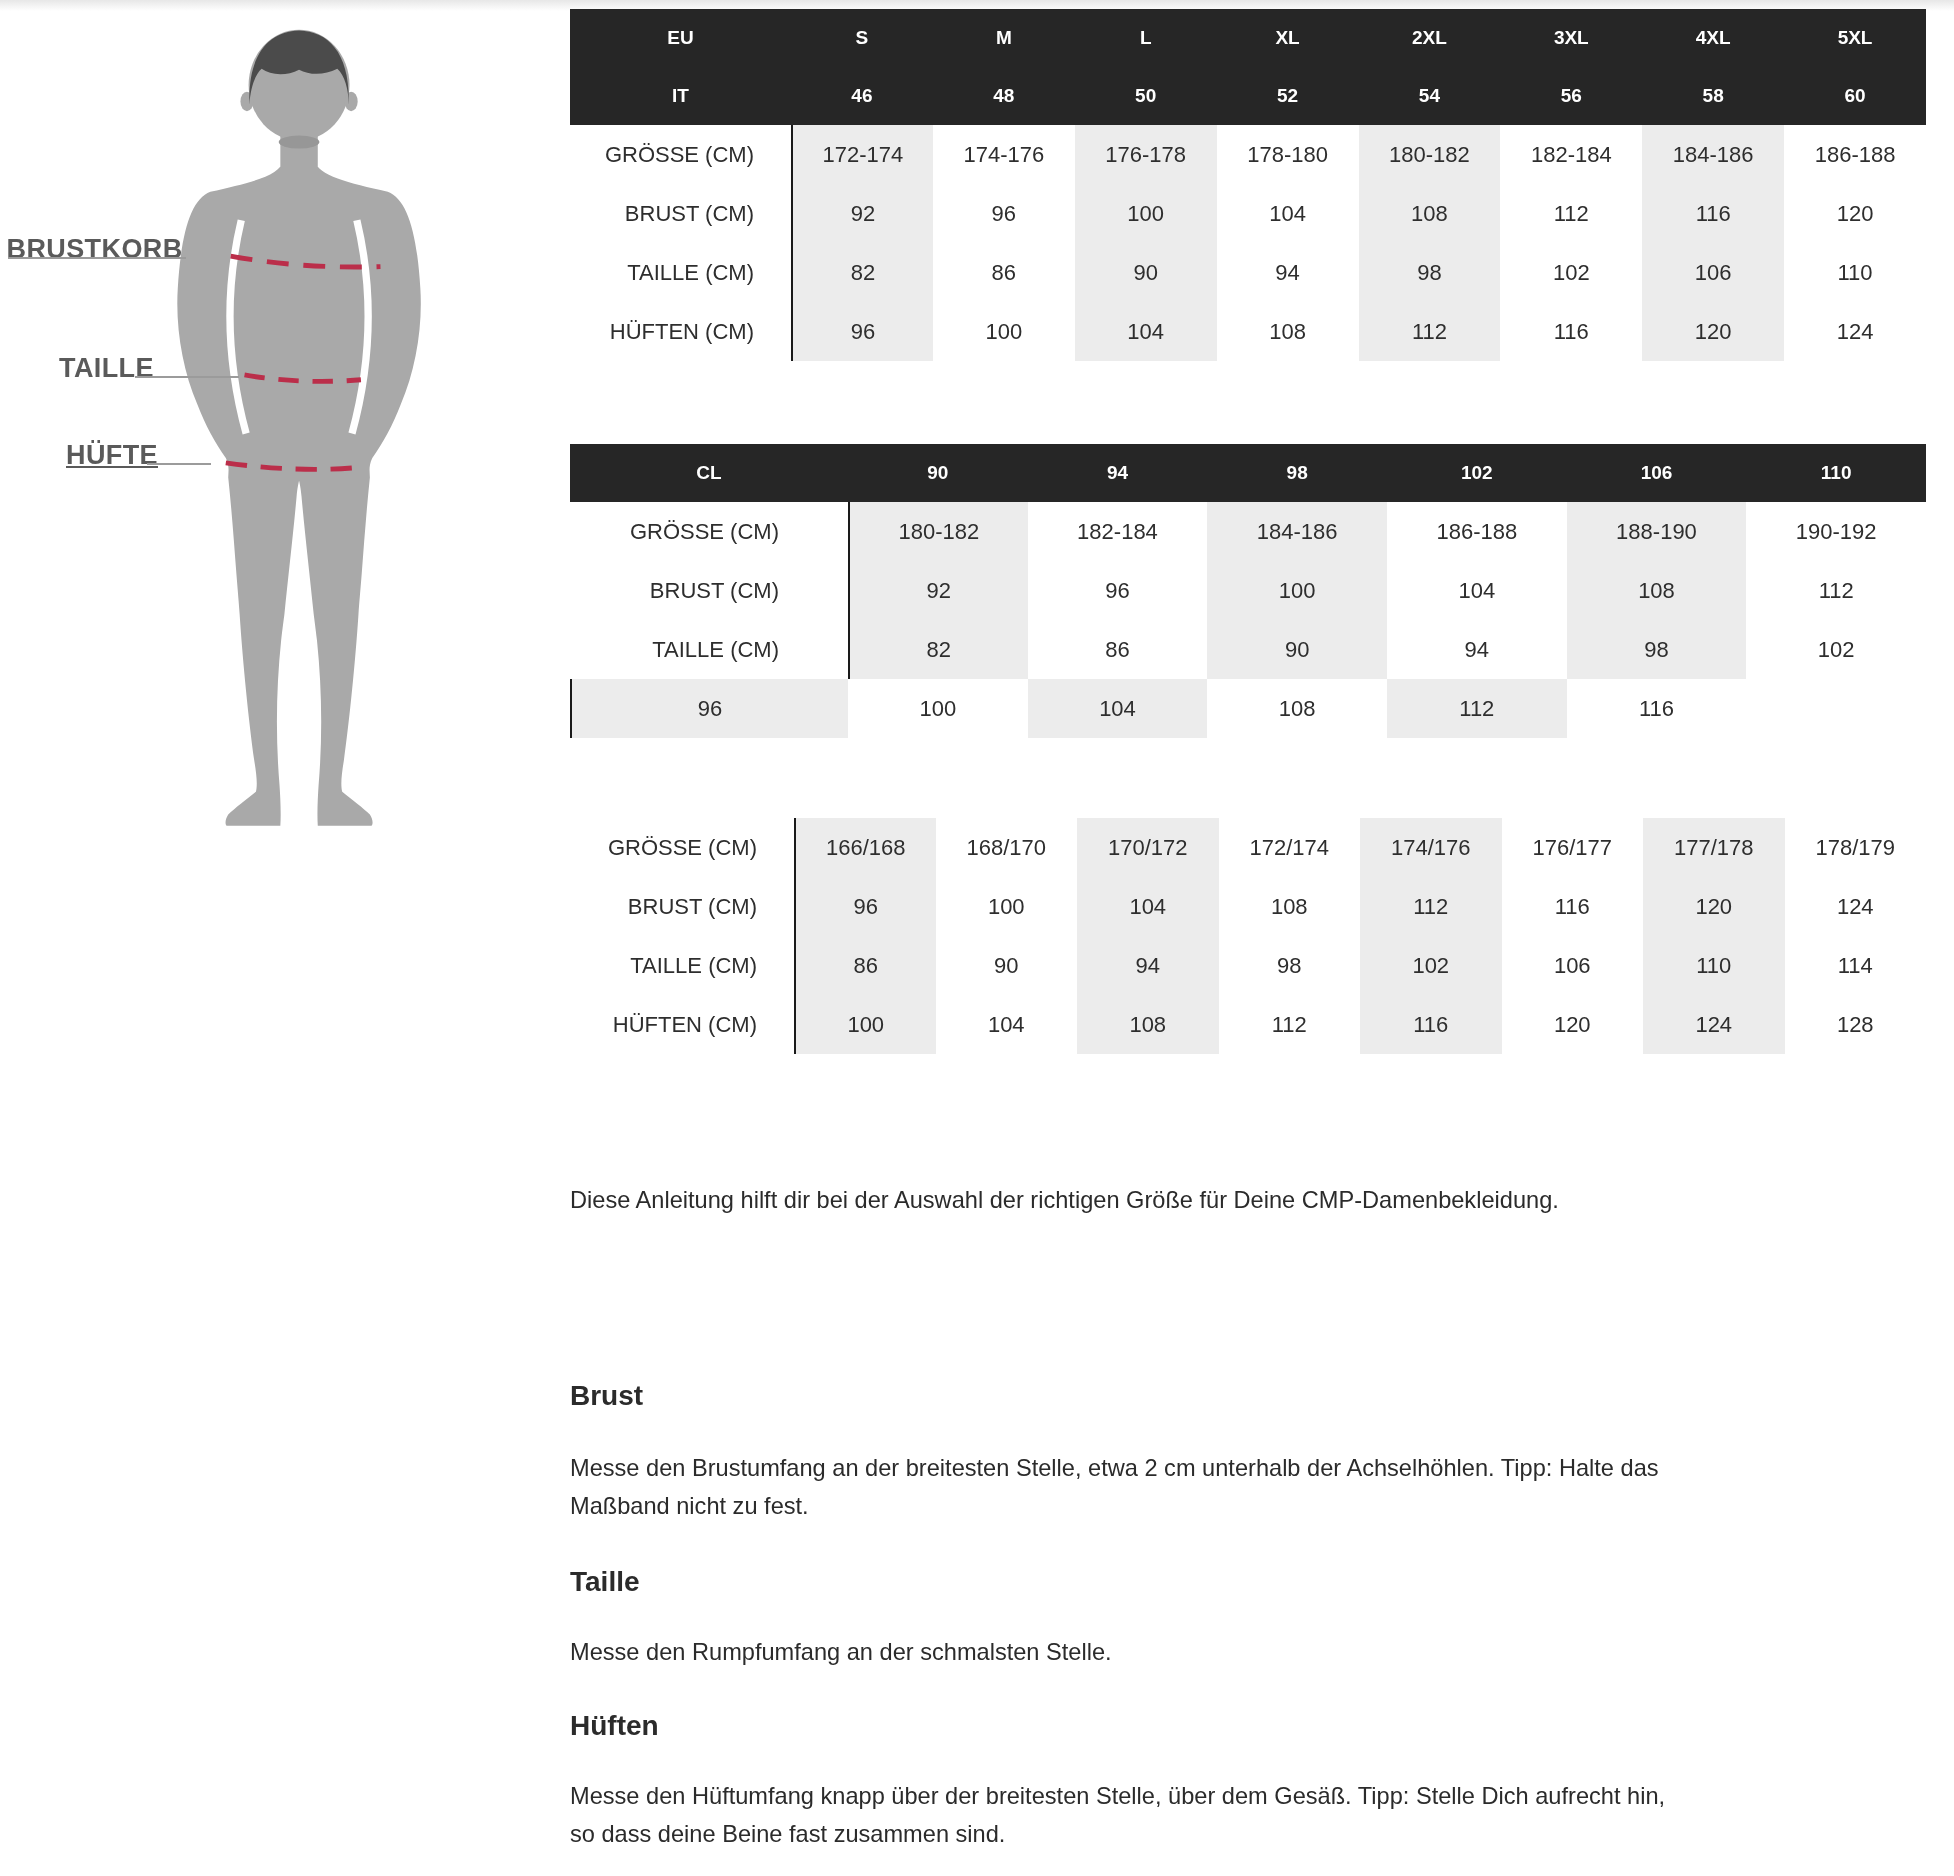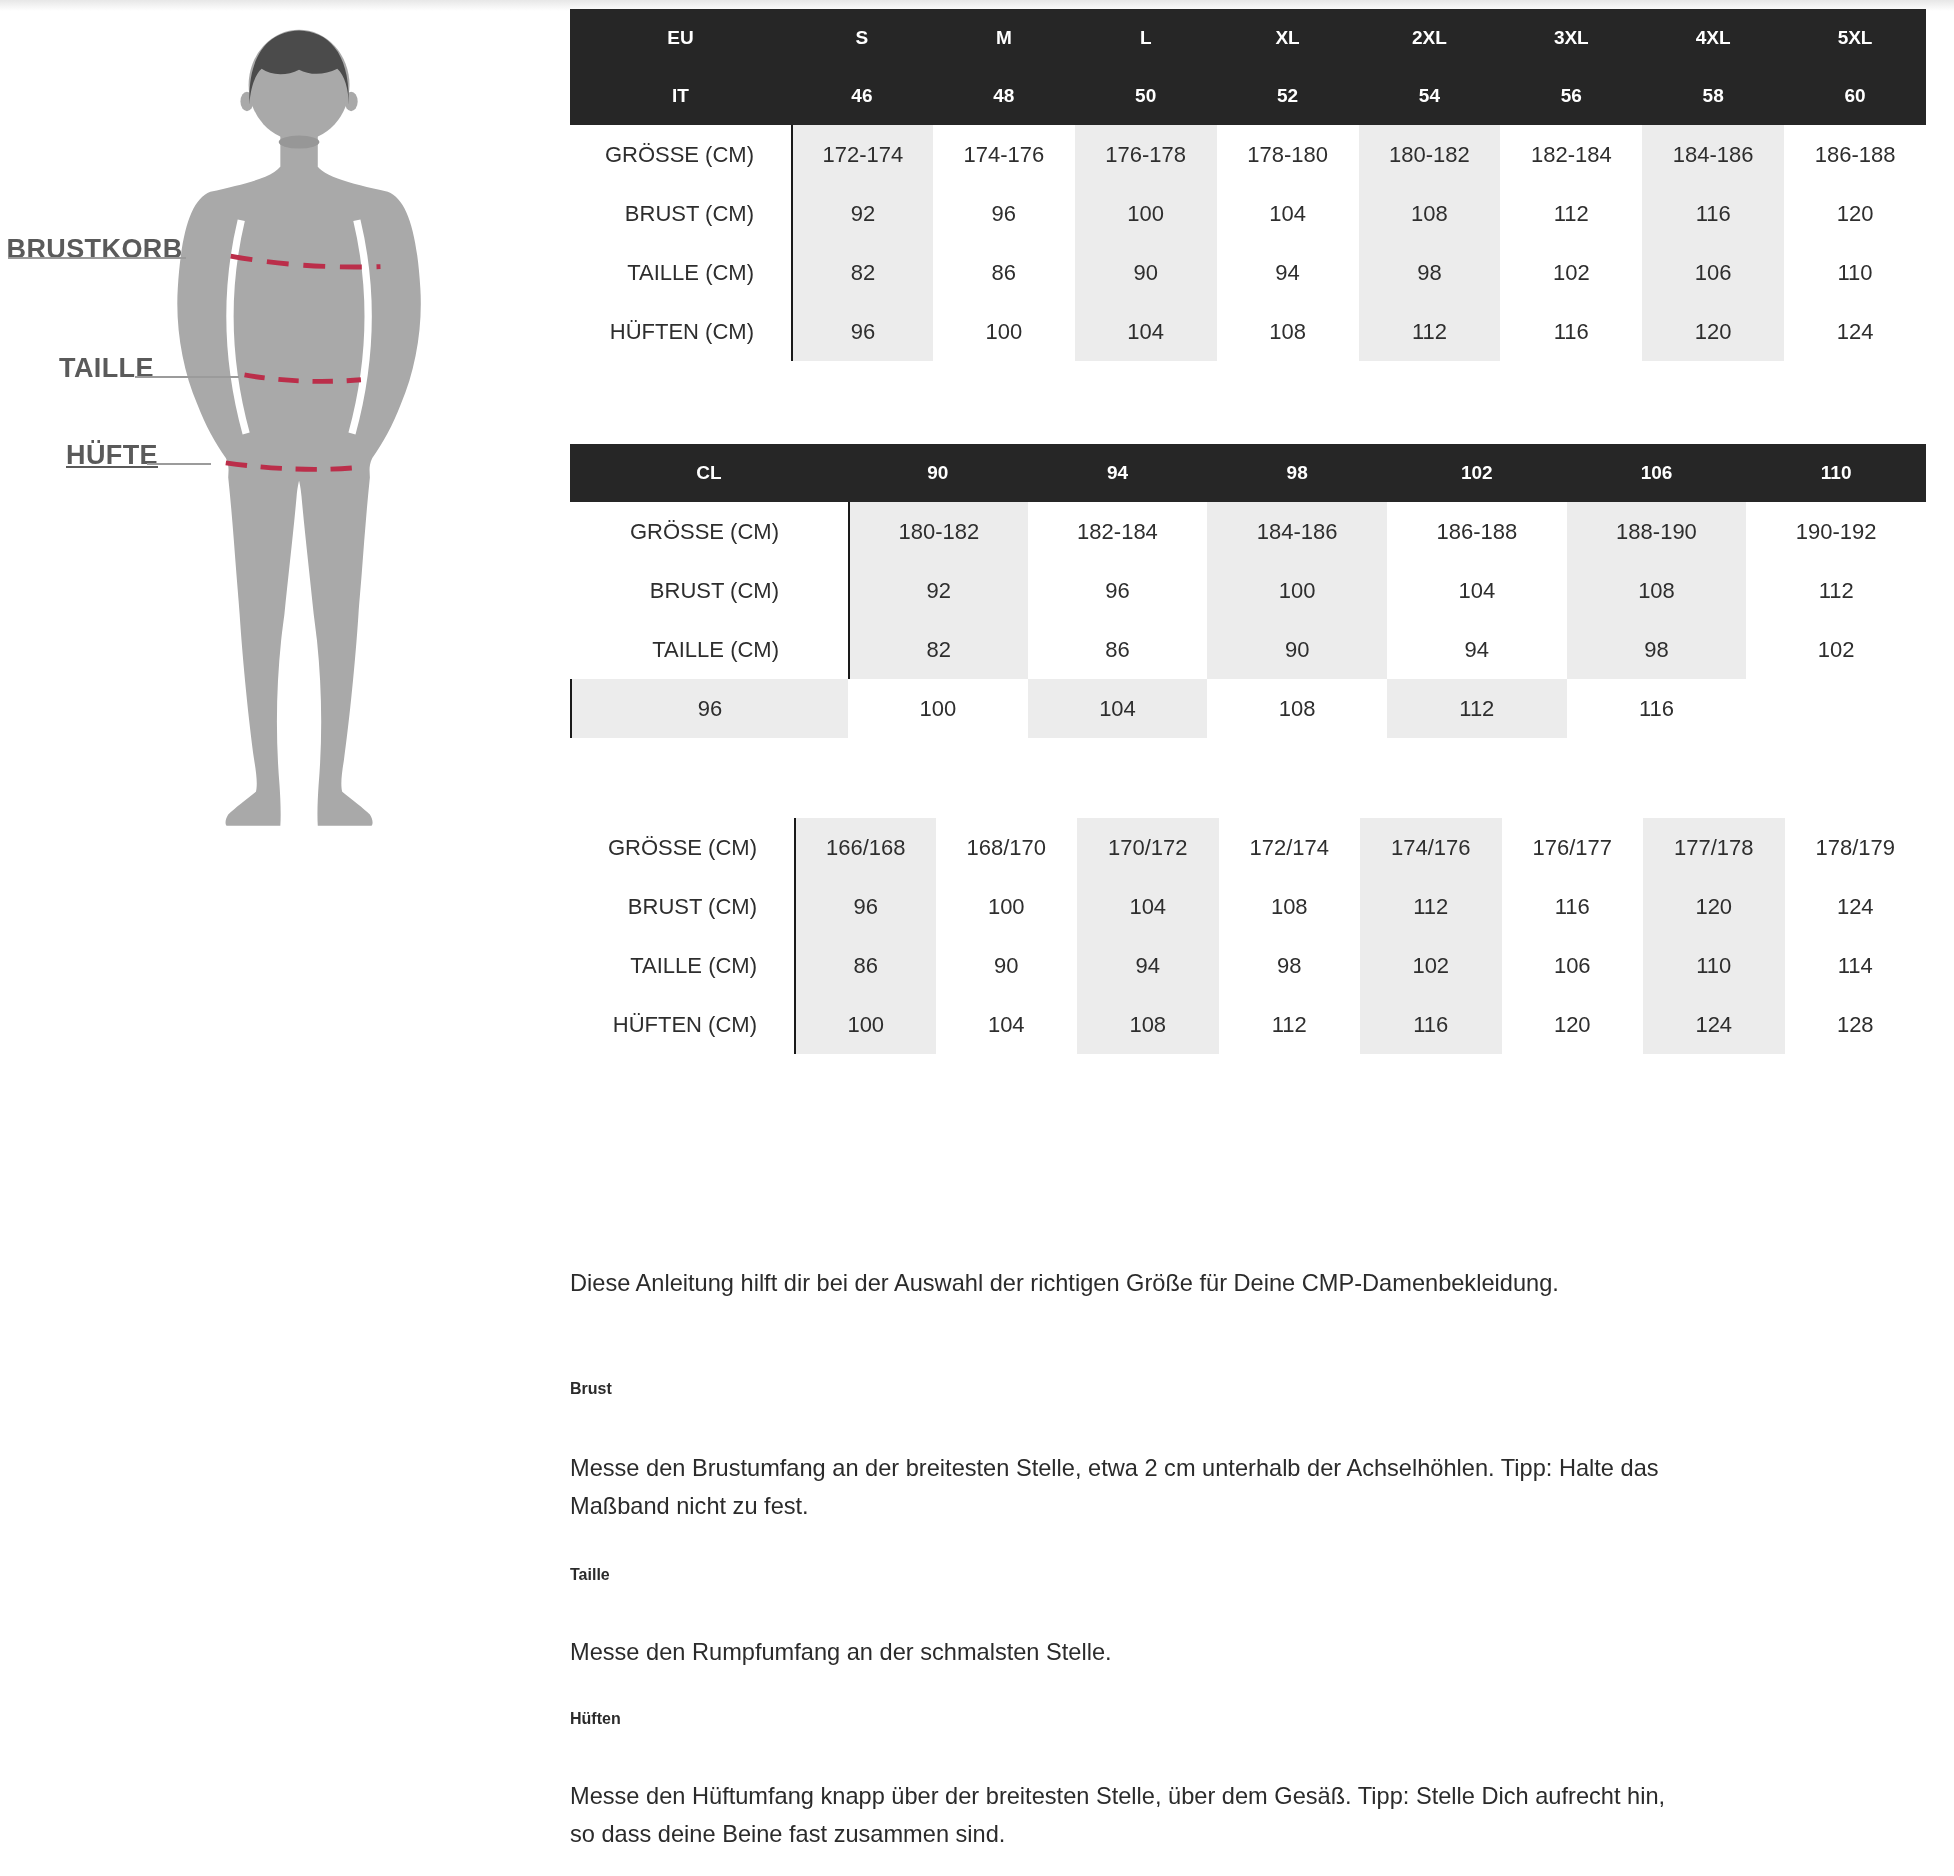--- a/index.html
+++ b/index.html
@@ -28,21 +28,21 @@
   .b-cell { display:flex; align-items:center; justify-content:center;
     color:#2e2e2e; font-size:22px; }
   .b-label { justify-content:flex-end; padding-right:37px; }
   .pad85 .b-label { padding-right:69px; }
   .shade { background:#ececec; }
   .first { border-left:2.4px solid #1a1a1a; }
 
   
   .guide-text { position:absolute; left:570px; color:#2b2b2b; font-size:23.6px;
     line-height:38px; white-space:pre-line; width:1376px; }
-  .guide-head { position:absolute; left:570px; color:#2b2b2b; font-size:16px;
+  .guide-head { position:absolute; left:570px; color:#2b2b2b; font-size:28px;
     font-weight:bold; }
 </style>
 </head>
 <body>
 
 <div class="topfade"></div>
 
 <div class="figure-wrap">
   <svg style="position:absolute; left:106px; top:20.4px;" width="391" height="814" viewBox="0 0 480 1000">
 
@@ -248,21 +248,21 @@
       <div class="b-cell">104</div>
       <div class="b-cell shade">108</div>
       <div class="b-cell">112</div>
       <div class="b-cell shade">116</div>
       <div class="b-cell">120</div>
       <div class="b-cell shade">124</div>
       <div class="b-cell">128</div>
     </div>
 </div>
 
-<p class="guide-text" style="top:1264px;">Diese Anleitung hilft dir bei der Auswahl der richtigen Größe für Deine CMP-Damenbekleidung.</p>
+<p class="guide-text" style="top:1181px;">Diese Anleitung hilft dir bei der Auswahl der richtigen Größe für Deine CMP-Damenbekleidung.</p>
 
 <h3 class="guide-head" style="top:1380px;">Brust</h3>
 <p class="guide-text" style="top:1449px;">Messe den Brustumfang an der breitesten Stelle, etwa 2 cm unterhalb der Achselhöhlen. Tipp: Halte das
 Maßband nicht zu fest.</p>
 
 <h3 class="guide-head" style="top:1566px;">Taille</h3>
 <p class="guide-text" style="top:1633px;">Messe den Rumpfumfang an der schmalsten Stelle.</p>
 
 <h3 class="guide-head" style="top:1710px;text-align:center;">Hüften</h3>
 <p class="guide-text" style="top:1777px;">Messe den Hüftumfang knapp über der breitesten Stelle, über dem Gesäß. Tipp: Stelle Dich aufrecht hin,

